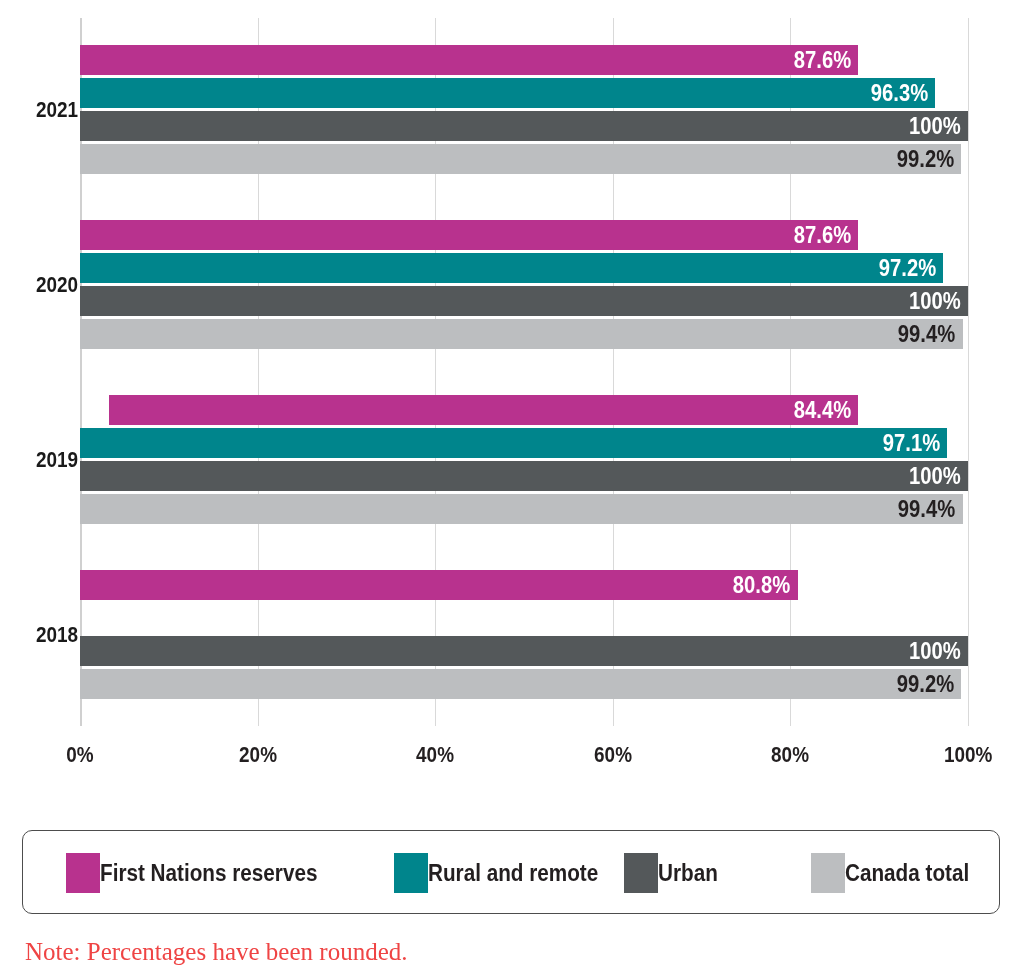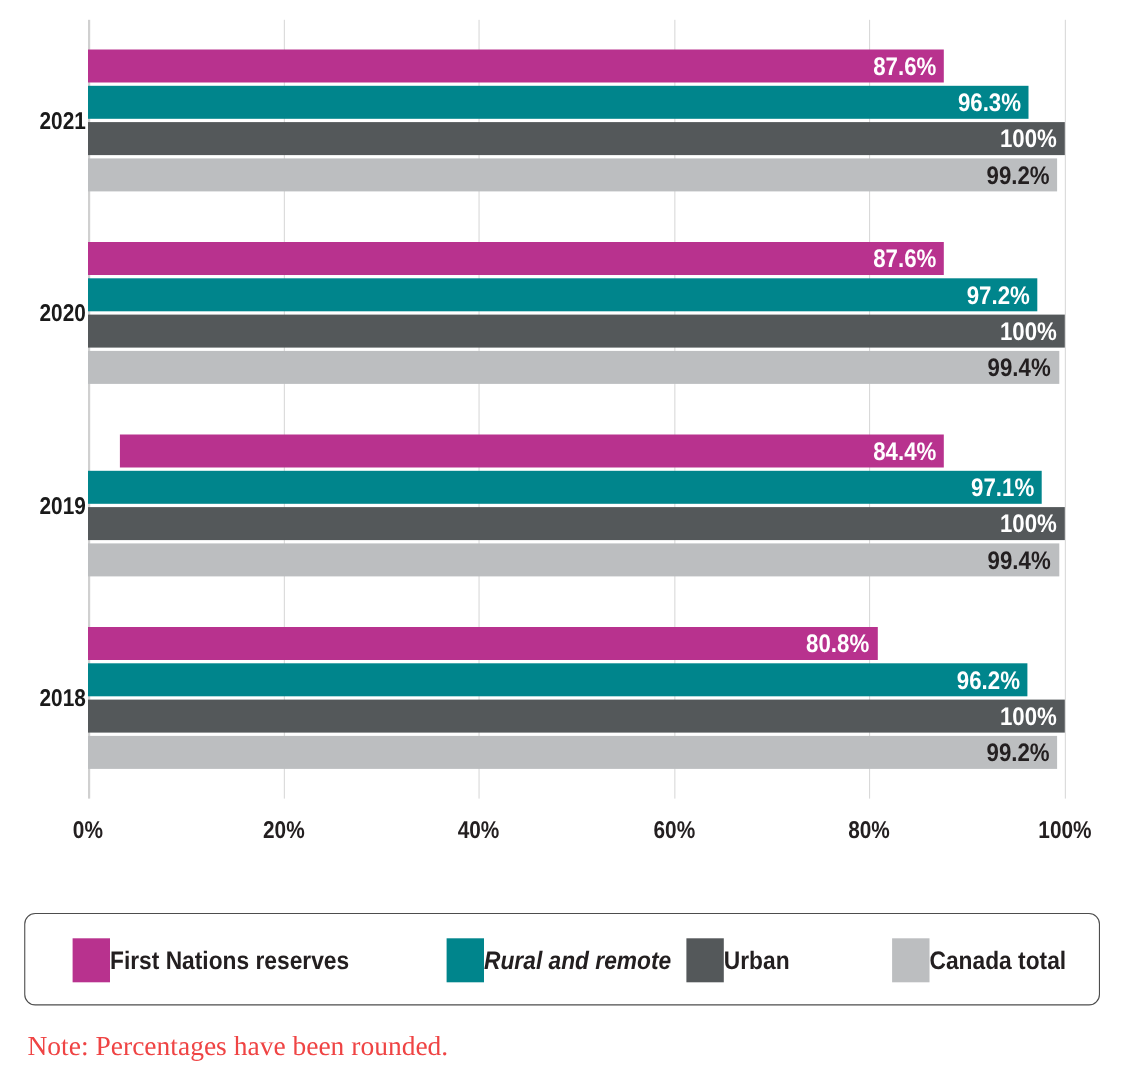--- a/index.html
+++ b/index.html
@@ -156,25 +156,20 @@
           </div>
         </div>
       </div>
       <div class="group" style="top: 570px; height: 132px;">
         <div class="year-label" style="top: 52px;">2018</div>
         <div class="bar-row" style="top: 0px; width: 888px;">
           <div class="bar" title="First Nations reserves 2018: 80.8%" style="width: 717.504px; background: rgb(184, 50, 142);">
             <div class="bar-value v-light">80.8%</div>
           </div>
         </div>
-        <div class="bar-row" style="top: 33px; width: 888px;">
-          <div class="bar" title="Rural and remote 2018: 96.2%" style="width: 854.256px; background: rgb(0, 133, 140);">
-            <div class="bar-value v-light">96.2%</div>
-          </div>
-        </div>
         <div class="bar-row" style="top: 66px; width: 888px;">
           <div class="bar" title="Urban 2018: 100%" style="width: 888px; background: rgb(84, 88, 90);">
             <div class="bar-value v-light">100%</div>
           </div>
         </div>
         <div class="bar-row" style="top: 99px; width: 888px;">
           <div class="bar" title="Canada total 2018: 99.2%" style="width: 880.896px; background: rgb(188, 190, 192);">
             <div class="bar-value v-dark">99.2%</div>
           </div>
         </div>
@@ -188,21 +183,21 @@
       <div class="xtick" style="left: 612.8px;"><span>60%</span></div>
       <div class="xtick" style="left: 790.4px;"><span>80%</span></div>
       <div class="xtick" style="left: 968px;"><span>100%</span></div>
     </div>
 
   <div class="legend" id="legend">
       <div class="legend-item" style="left: 43px;">
         <div class="legend-swatch" style="background: rgb(184, 50, 142);"></div>
         <div class="legend-label"><span>First Nations reserves</span></div>
       </div>
-      <div class="legend-item" style="left: 383px; font-style: italic;">
+      <div class="legend-item" style="left: 371px;">
         <div class="legend-swatch" style="background: rgb(0, 133, 140);"></div>
         <div class="legend-label"><span>Rural and remote</span></div>
       </div>
       <div class="legend-item" style="left: 601px;">
         <div class="legend-swatch" style="background: rgb(84, 88, 90);"></div>
         <div class="legend-label"><span>Urban</span></div>
       </div>
       <div class="legend-item" style="left: 788px;">
         <div class="legend-swatch" style="background: rgb(188, 190, 192);"></div>
         <div class="legend-label"><span>Canada total</span></div>

